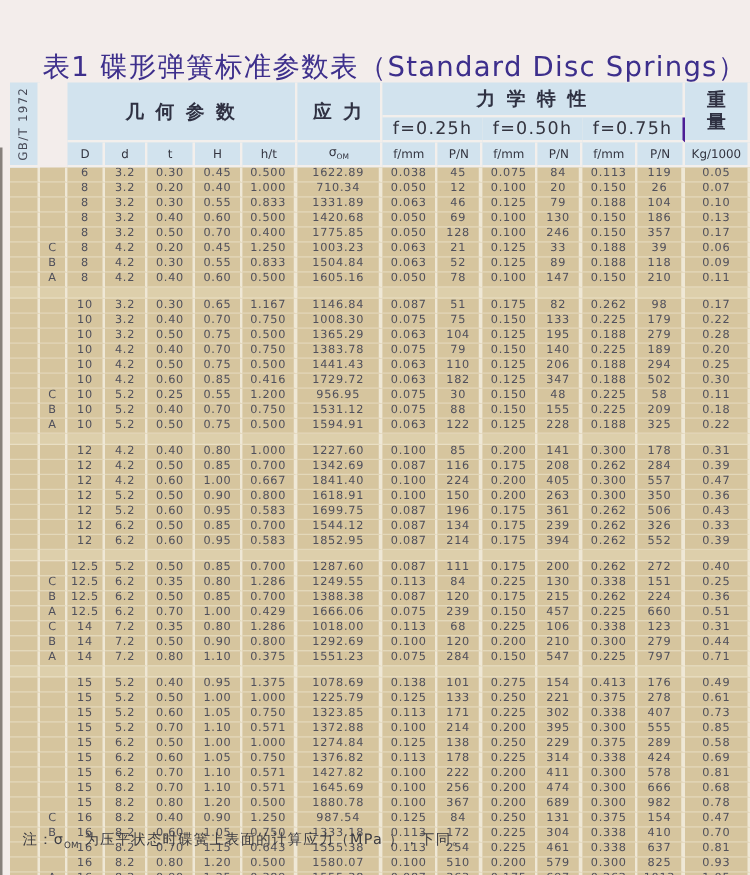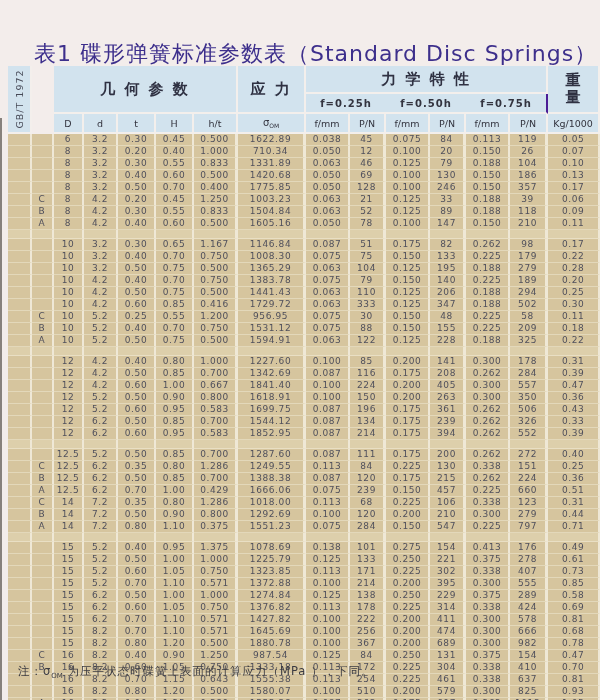--- a/index.html
+++ b/index.html
@@ -17,21 +17,21 @@
     position:absolute;top:66px;left:8px;
     border-collapse:separate;border-spacing:0;table-layout:fixed;width:592px;
   }
   
   thead th{
     background:#d2e3ee;color:#2f3142;font-weight:bold;
     border-right:2px solid #f3efec;border-bottom:2px solid #f3efec;
     padding:0;text-align:center;vertical-align:middle;
   }
   tr.h1 th{height:26px;}
-  tr.h2 th{height:18px;font-size:10px;font-weight:bold;color:#33343f;letter-spacing:1px;border-right:none;margin-left:36px;}
+  tr.h2 th{height:18px;font-size:14px;font-weight:normal;color:#33343f;letter-spacing:1px;border-right:none;margin-left:36px;}
   tr.h2 th.last{border-right:2px solid #4c1d95;}
   tr.h3 th{height:18px;font-size:9.5px;font-weight:normal;color:#33343f;}
   th.grp{font-size:15px;letter-spacing:2px;}
   th.gbt{background:#d2e3ee;position:relative;}
   th.gbt .vert{
     position:absolute;top:50%;left:50%;
     transform:translate(-50%,-50%) rotate(-90deg);
     white-space:nowrap;font-size:9.5px;font-weight:normal;color:#474a57;letter-spacing:1px;
   }
   th.clshead{background:transparent;border-right:none;border-bottom:none;}
@@ -356,21 +356,21 @@
       <tr>
         <td></td>
         <td></td>
         <td>10</td>
         <td>4.2</td>
         <td>0.60</td>
         <td>0.85</td>
         <td class="b">0.416</td>
         <td class="b">1729.72</td>
         <td>0.063</td>
-        <td class="b">333</td>
+        <td class="b">182</td>
         <td>0.125</td>
         <td class="b">347</td>
         <td>0.188</td>
         <td class="b">502</td>
         <td>0.30</td>
       </tr>
       <tr>
         <td></td>
         <td>C</td>
         <td>10</td>

